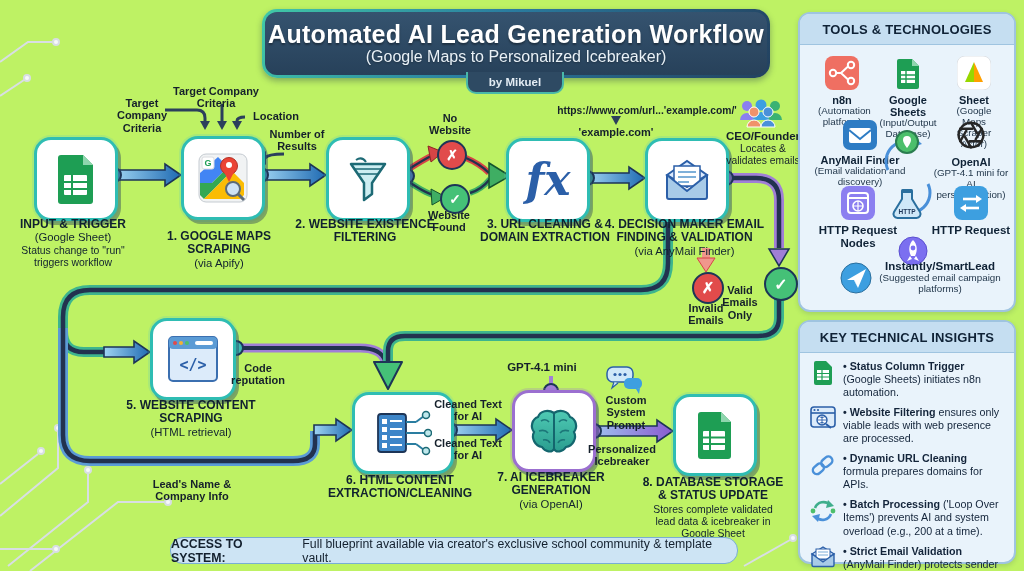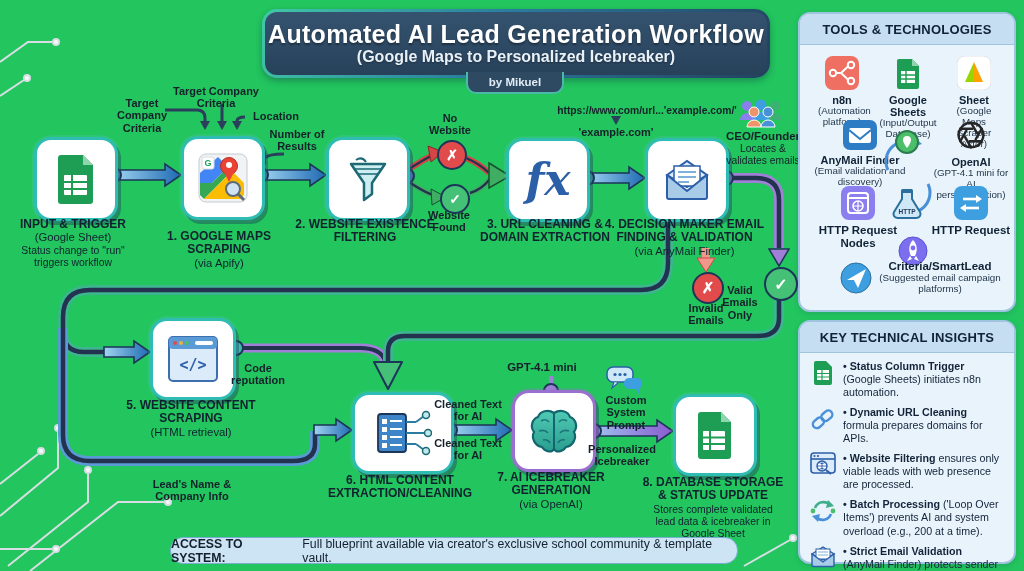--- a/index.html
+++ b/index.html
@@ -1,25 +1,25 @@
 <!DOCTYPE html>
 <html><head>
 <meta charset="utf-8">
 <style>
   html,body{margin:0;padding:0;background:#e7ebee;}
-  .canvas{position:relative;width:1024px;height:571px;background:#22c55e;overflow:hidden;
+  .canvas{position:relative;width:1024px;height:571px;background:#bef264;overflow:hidden;
           font-family:"Liberation Sans",sans-serif;color:#10212f;}
   .wires{position:absolute;left:0;top:0;z-index:1;}
   
   .banner{position:absolute;left:262px;top:9px;width:502px;height:63px;border-radius:15px;z-index:3;
           background:linear-gradient(120deg,#41c9a7,#2a7da0 45%,#23415f);padding:3px;box-shadow:0 3px 6px rgba(20,40,70,.35);}
   .banner-in{width:100%;height:100%;border-radius:12px;background:linear-gradient(180deg,#35536f,#27415a);
           display:flex;flex-direction:column;align-items:center;justify-content:center;}
   .banner-title{font-size:25px;font-weight:bold;color:#fff;letter-spacing:.3px;text-shadow:0 2px 2px rgba(0,0,0,.35);line-height:1.05;}
-  .banner-sub{font-size:16px;font-weight:bold;color:#e9f1f7;text-shadow:0 1px 2px rgba(0,0,0,.3);}
+  .banner-sub{font-size:16px;font-weight:normal;color:#e9f1f7;text-shadow:0 1px 2px rgba(0,0,0,.3);}
   .byline{position:absolute;left:466px;top:72px;width:94px;height:20px;z-index:3;background:#2e4a63;
           border:2px solid #49b9a8;border-top:none;border-radius:0 0 10px 10px;display:flex;align-items:center;justify-content:center;
           font-size:11.5px;font-weight:bold;color:#e3ecf4;}
   
   .node{position:absolute;background:#fff;border:3px solid #2fbdb3;border-radius:17px;z-index:2;
         box-shadow:3px 4px 0 rgba(29,53,87,.4),0 0 0 2px rgba(90,200,190,.22);
         display:flex;align-items:center;justify-content:center;}
   .node.purple{border-color:#9b6fd0;box-shadow:3px 4px 0 rgba(29,53,87,.4),0 0 0 2px rgba(155,111,208,.25);}
   
   .cap{position:absolute;text-align:center;z-index:3;}
@@ -509,66 +509,66 @@
         </svg>
   </div>
   <div style="position:absolute;left:40px;top:248px;">
     <svg width="32" height="32">
           <circle cx="16" cy="16" r="15" fill="#3d9fe0" stroke="#2a6f9e"></circle>
           <polygon points="7,18 26,7 18,26 14,18" fill="#fff"></polygon>
           <polygon points="14,18 18,26 15,19" fill="#cfe3f5"></polygon>
         </svg>
   </div>
   <div class="tool" style="left:72px;top:246px;width:136px;">
-    <div class="tn" style="font-size:11.5px;">Criteria/SmartLead</div>
+    <div class="tn" style="font-size:11.5px;">Instantly/SmartLead</div>
     <div class="td">(Suggested email campaign platforms)</div>
   </div>
 </div>
 
 <div class="panel" style="left:798px;top:320px;height:240px;">
   <div class="panel-h">KEY TECHNICAL INSIGHTS</div>
 
   <div class="ins-item">
     <div class="ins-ic">
           <svg width="22" height="26">
             <path d="M4,1 h10 l6,6 v16 a2,2 0 0 1 -2,2 h-14 a2,2 0 0 1 -2,-2 v-20 a2,2 0 0 1 2,-2 z" fill="#1e9e54"></path>
             <rect x="5" y="10" width="12" height="10" fill="#fff"></rect>
             <path d="M5,13.5 h12 M5,17 h12 M10,10 v10" stroke="#1e9e54" stroke-width="1.2"></path>
           </svg>
         </div>
     <div class="ins-text"><b>Status Column Trigger</b><span> (Google Sheets) initiates n8n automation.</span></div>
-  </div>
-  <div class="ins-item">
-    <div class="ins-ic">
-          <svg width="26" height="26">
-            <g transform="rotate(-40 13 13)" stroke="#4a90d9" stroke-width="2.4" fill="none">
-              <rect x="1" y="9" width="12" height="8" rx="4"></rect>
-              <rect x="12" y="9" width="12" height="8" rx="4"></rect>
-            </g>
-          </svg>
-        </div>
-    <div class="ins-text"><b>Dynamic URL Cleaning</b><span> formula prepares domains for APIs.</span></div>
   </div>
   <div class="ins-item">
     <div class="ins-ic">
           <svg width="26" height="24">
             <rect x="1" y="1" width="24" height="20" rx="3" fill="#dcebfa" stroke="#2b5fa8" stroke-width="1.6"></rect>
             <line x1="1" y1="7" x2="25" y2="7" stroke="#2b5fa8" stroke-width="1.6"></line>
             <circle cx="4.5" cy="4" r="1.1" fill="#2b5fa8"></circle>
             <circle cx="8" cy="4" r="1.1" fill="#2b5fa8"></circle>
             <circle cx="12" cy="14" r="5" stroke="#2b5fa8" stroke-width="1.4" fill="#fff"></circle>
             <path d="M7,14 h10 M12,9 v10 M9,10.5 q3,2.5 6,0 M9,17.5 q3,-2.5 6,0" stroke="#2b5fa8" stroke-width=".9" fill="none"></path>
             <line x1="16" y1="18" x2="21" y2="22" stroke="#2b5fa8" stroke-width="2"></line>
           </svg>
         </div>
     <div class="ins-text"><b>Website Filtering</b><span> ensures only viable leads with web presence are processed.</span></div>
   </div>
   <div class="ins-item">
     <div class="ins-ic">
           <svg width="26" height="26">
+            <g transform="rotate(-40 13 13)" stroke="#4a90d9" stroke-width="2.4" fill="none">
+              <rect x="1" y="9" width="12" height="8" rx="4"></rect>
+              <rect x="12" y="9" width="12" height="8" rx="4"></rect>
+            </g>
+          </svg>
+        </div>
+    <div class="ins-text"><b>Dynamic URL Cleaning</b><span> formula prepares domains for APIs.</span></div>
+  </div>
+  <div class="ins-item">
+    <div class="ins-ic">
+          <svg width="26" height="26">
             <path d="M5,10 A9,9 0 0 1 20,7" stroke="#3fae8c" stroke-width="2.6" fill="none"></path>
             <polygon points="18,2 24,8 16,10" fill="#3fae8c"></polygon>
             <path d="M21,16 A9,9 0 0 1 6,19" stroke="#4a90d9" stroke-width="2.6" fill="none"></path>
             <polygon points="8,24 2,18 10,16" fill="#4a90d9"></polygon>
             <circle cx="23" cy="13" r="2.4" fill="#4cbf6b"></circle>
             <circle cx="3" cy="13" r="2.4" fill="#4cbf6b"></circle>
           </svg>
         </div>
     <div class="ins-text"><b>Batch Processing</b><span> ('Loop Over Items') prevents AI and system overload (e.g., 200 at a time).</span></div>
   </div>

